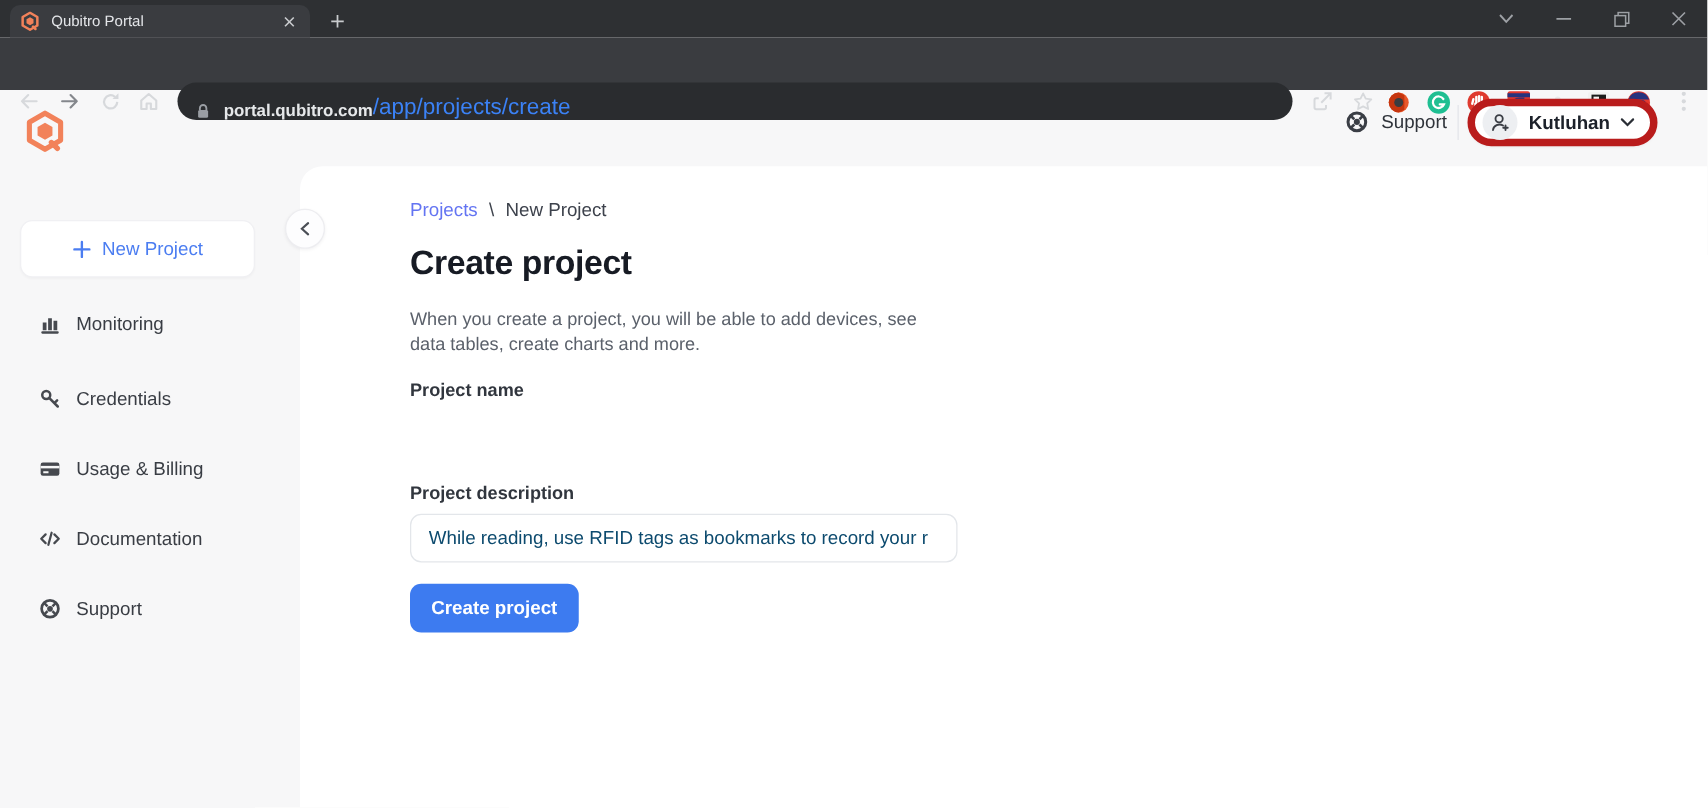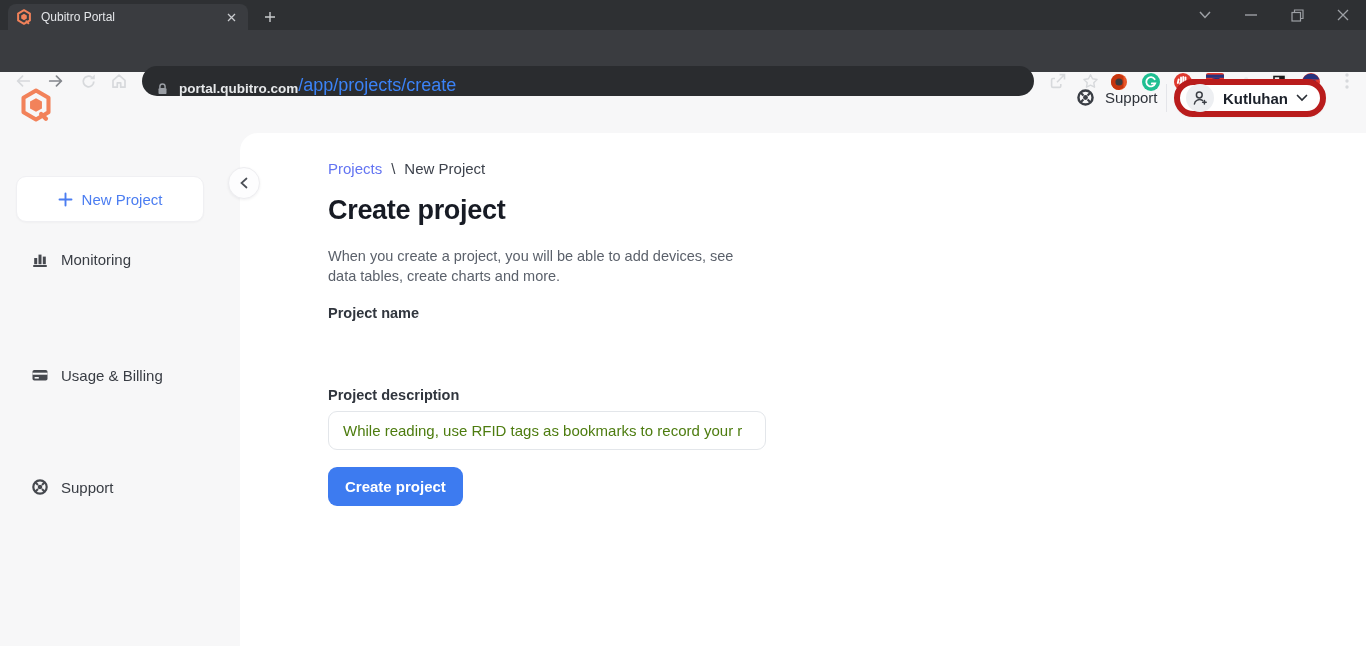--- a/index.html
+++ b/index.html
@@ -55,21 +55,21 @@
   .breadcrumb { position:absolute; left:88px; top:27px; font-size:15px; display:flex; gap:9px; align-items:center; }
   .bc-link { color:#6374f2; }
   .bc-sep { color:#3d424c; }
   .bc-current { color:#3d424c; }
   .page-title { position:absolute; left:88px; top:62px; font-size:27px; font-weight:700; color:#171b24; letter-spacing:-.3px; }
   .intro { position:absolute; left:88px; top:113px; width:428px; font-size:14.5px; line-height:20px; color:#5b616b; }
   .field-label { position:absolute; left:88px; font-size:14.5px; font-weight:600; color:#31363e; }
   .field-input { position:absolute; left:88px; width:438px; height:39px; border:1px solid #e3e6ea; border-radius:9px;
                  padding:0 14px; font-size:15px; font-family:"Liberation Sans",sans-serif; color:#51565e; background:#fff;
                  outline:none; white-space:nowrap; overflow:hidden; }
-  .input-muted { color:#4d7c0f; }
+  .input-muted { color:#0c4a6e; }
   .submit-btn { position:absolute; left:88px; top:334px; height:39px; padding:0 17px; background:#3d7bf0; border:none;
                 border-radius:9px; color:#fff; font-size:15px; font-weight:700; font-family:"Liberation Sans",sans-serif; }
 
   svg { display:block; }
 </style>
 </head>
 <body>
 
 <div class="tabstrip">
   <div class="tab">
@@ -281,32 +281,51 @@
       <svg width="18" height="18" viewBox="0 0 18 18" fill="#46494f">
         <rect x="3.2" y="8" width="3" height="6.2"></rect>
           <rect x="7.5" y="4.6" width="3" height="9.6"></rect>
           <rect x="11.8" y="6.6" width="3" height="7.6"></rect>
         <rect x="2" y="15" width="14" height="1.9" rx=".9"></rect>
       </svg>
     </span>
     <span class="lbl">Monitoring</span>
   </div>
 
+  <div class="side-item" style="top:173px">
+    <span class="ic">
+      <svg width="18" height="18" viewBox="0 0 18 18" fill="none" stroke="#46494f" stroke-width="2" stroke-linecap="round">
+        <circle cx="6" cy="6" r="3.2"></circle>
+        <path d="M8.5 8.5 L15.2 15.2 M12.5 12.5 l2.2 -2.2"></path>
+      </svg>
+    </span>
+    <span class="lbl">Credentials</span>
+  </div>
 
   <div class="side-item" style="top:229px">
     <span class="ic">
       <svg width="18" height="18" viewBox="0 0 18 18">
         <rect x="1.5" y="4" width="15" height="10.5" rx="1.8" fill="#46494f"></rect>
         <rect x="1.5" y="6.7" width="15" height="2" fill="#f7f7f8"></rect>
         <rect x="3.6" y="11" width="4.2" height="1.6" fill="#f7f7f8"></rect>
       </svg>
     </span>
     <span class="lbl">Usage &amp; Billing</span>
   </div>
 
+  <div class="side-item" style="top:285px">
+    <span class="ic">
+      <svg width="18" height="18" viewBox="0 0 18 18" fill="none" stroke="#46494f" stroke-width="1.8" stroke-linecap="round" stroke-linejoin="round">
+        <polyline points="5.5,5.5 2,9 5.5,12.5"></polyline>
+          <polyline points="12.5,5.5 16,9 12.5,12.5"></polyline>
+        <line x1="10.3" y1="4.2" x2="7.7" y2="13.8"></line>
+      </svg>
+    </span>
+    <span class="lbl">Documentation</span>
+  </div>
 
   <div class="side-item" style="top:341px">
     <span class="ic">
       <svg width="18" height="18" viewBox="0 0 18 18" stroke="#46494f">
         <circle cx="9" cy="9" r="6.7" fill="none" stroke-width="2.2"></circle>
         <circle cx="9" cy="9" r="2.3" fill="#46494f" stroke="none"></circle>
         <g stroke-width="2" transform="rotate(45 9 9)">
           <line x1="9" y1="2.3" x2="9" y2="6.2"></line>
             <line x1="9" y1="11.8" x2="9" y2="15.7"></line>
           <line x1="2.3" y1="9" x2="6.2" y2="9"></line>

